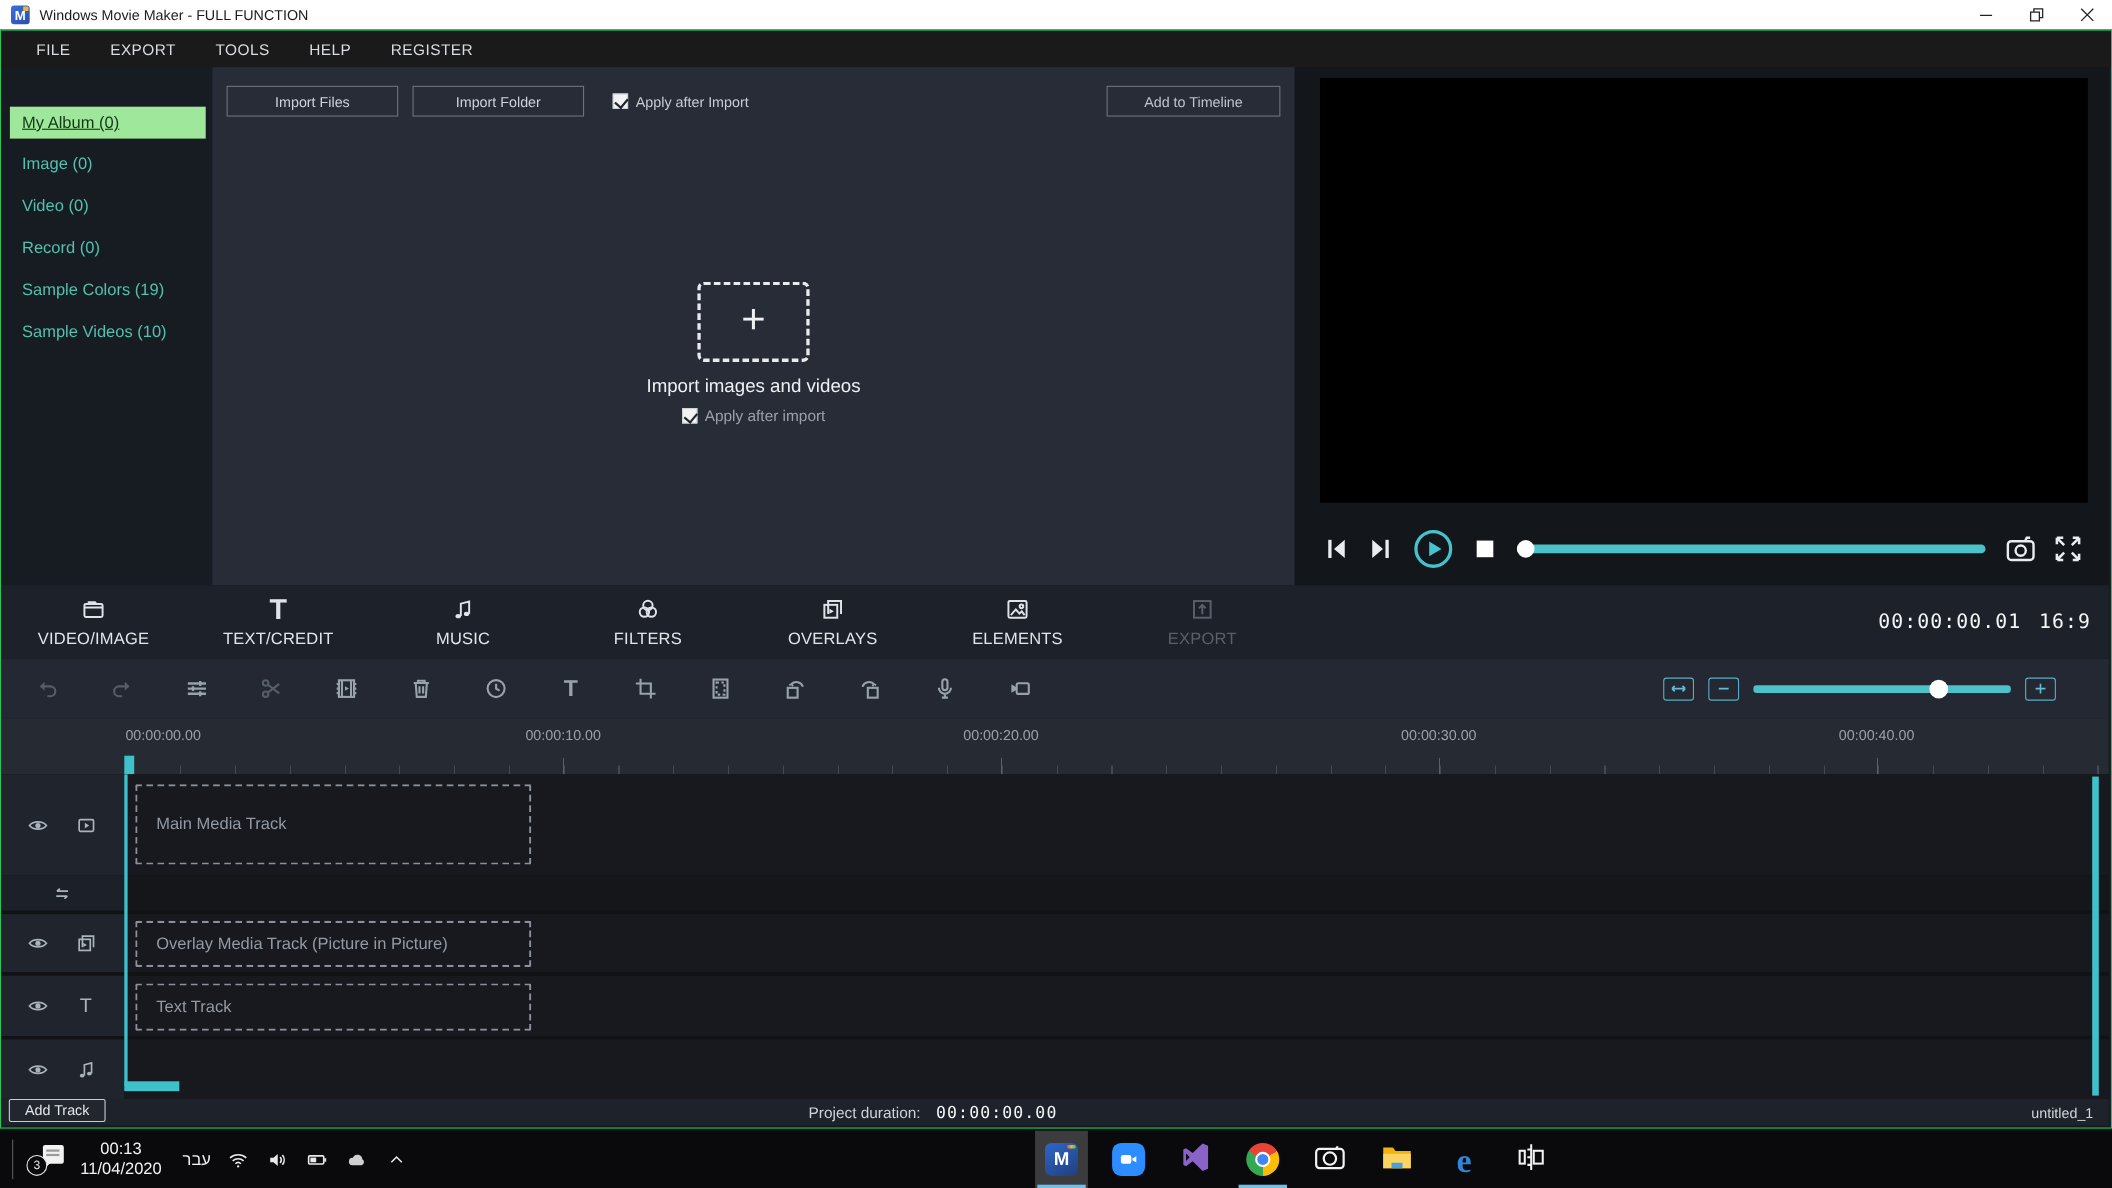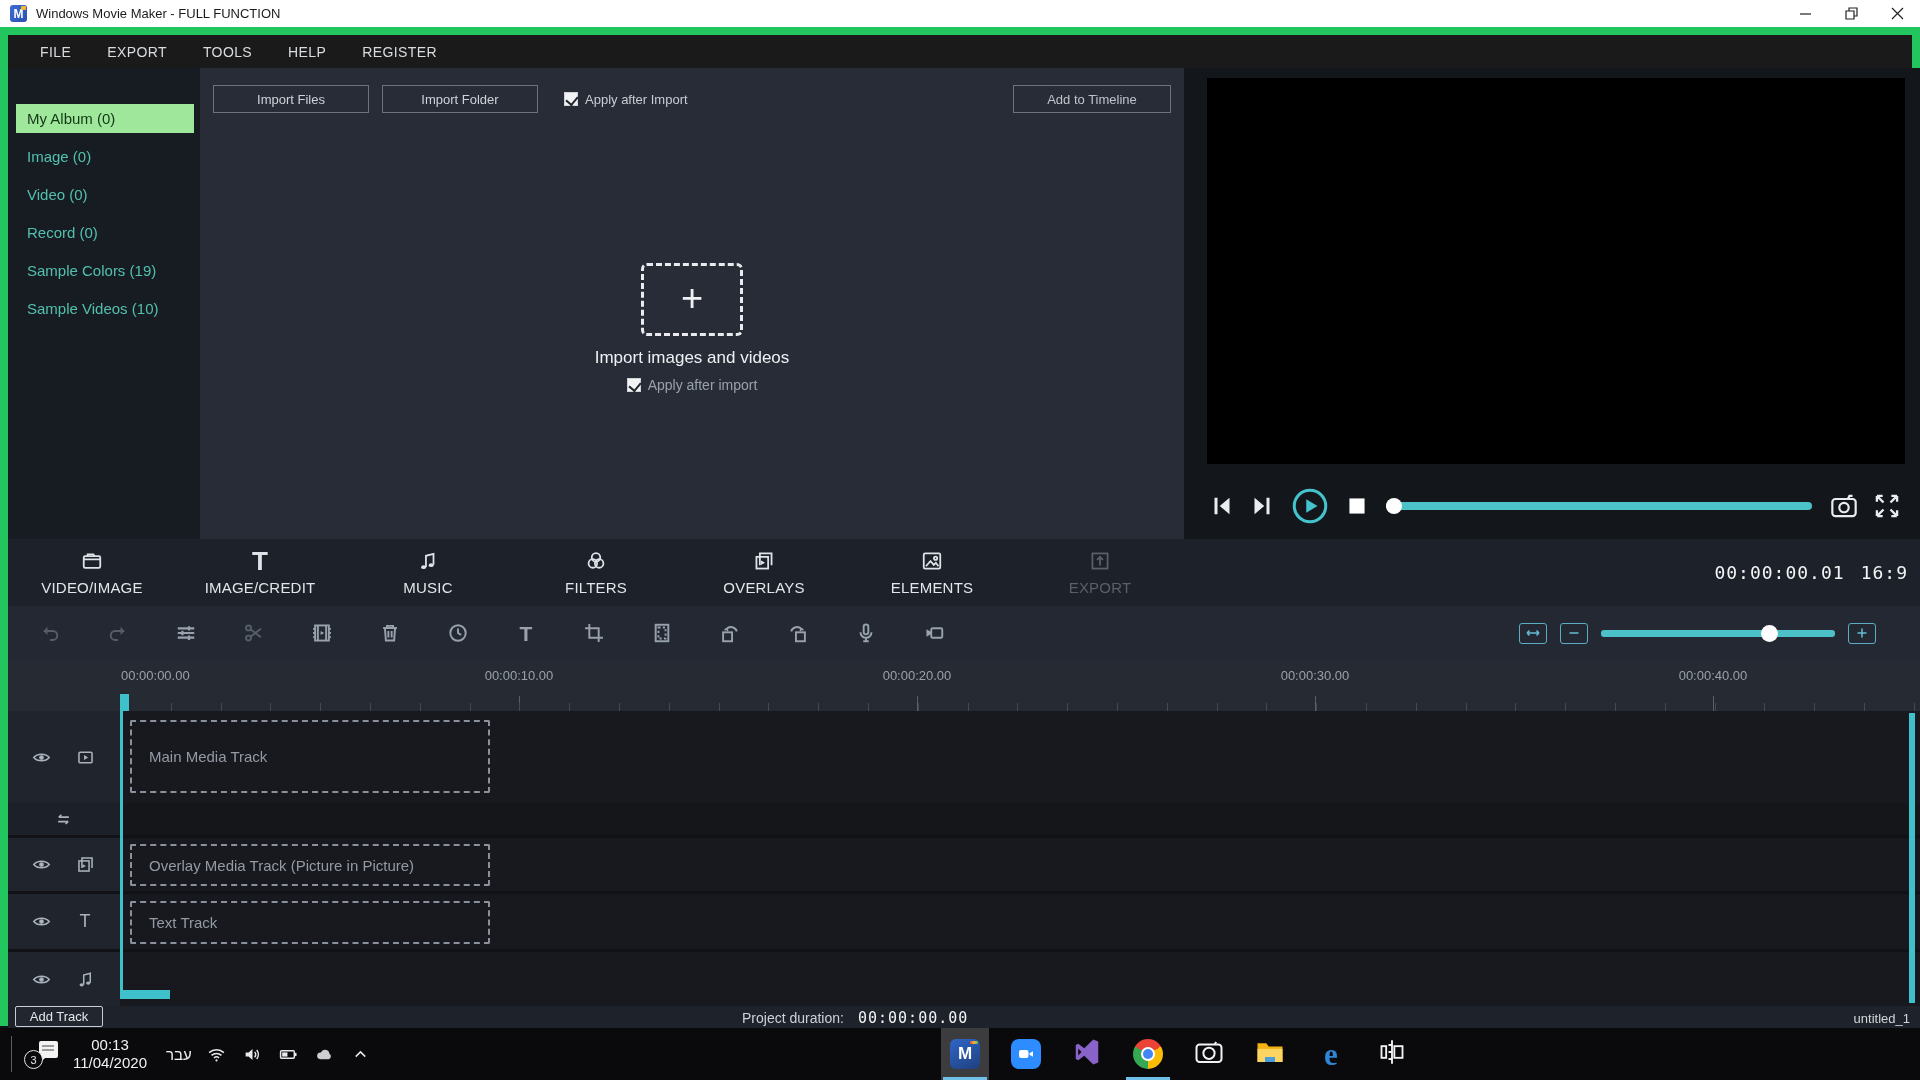--- a/index.html
+++ b/index.html
@@ -15,33 +15,33 @@
     display:flex; align-items:center; justify-content:center; position:relative; }
   .app-logo:before { content:""; position:absolute; right:1px; top:1px; width:5px; height:4px;
     background:#f4b531; border-radius:1px; }
   .title-text { margin-left:9px; font-size:13px; color:#1b1b1b; }
   .win-controls { margin-left:auto; display:flex; height:100%; }
   .win-btn { width:46px; height:100%; display:flex; align-items:center; justify-content:center; color:#222; }
   .win-btn svg { width:13px; height:13px; stroke:#222; stroke-width:1.2; fill:none; }
 
   
   .app-frame { position:absolute; left:0; top:27px; width:1920px; height:999px;
-    border:8px solid #22c55e; background:#171b21; }
+    border:1px solid #22c55e; background:#171b21; }
 
   
   .menubar { position:absolute; left:0; top:0; width:100%; height:33px; background:#1a1a1a;
     display:flex; align-items:center; padding-left:14px; }
   .menu-item { color:#d9dce0; font-size:14px; padding:0 18px; letter-spacing:.4px; cursor:default; }
 
   
   .main-row { position:absolute; left:0; top:33px; width:1916px; height:471px; display:flex; }
   .sidebar { width:192px; height:100%; background:#171c23; padding-top:36px; }
   .side-item { height:29px; margin:0 6px 9px 8px; display:flex; align-items:center; padding-left:11px;
     color:#52c0ad; font-size:15px; }
-  .side-item.selected { background:#9fe89b; color:#133816; }
+  .side-item.selected { background:#9fe89b; color:#133816;text-decoration:underline; }
 
   .library { flex:1; background:#272c37; position:relative; }
   .lib-toolbar { position:absolute; left:0; top:17px; width:100%; height:28px; display:flex; align-items:center; }
   .lib-btn { height:28px; border:1px solid #6d737c; color:#ced3da; font-size:13px; background:transparent;
     display:flex; align-items:center; justify-content:center; }
   .btn-import-files { width:156px; margin-left:13px; }
   .btn-import-folder { width:156px; margin-left:13px; }
   .chk-row { display:flex; align-items:center; margin-left:26px; }
   .checkbox { width:14px; height:14px; background:#f2f3f4; border:1px solid #cfd2d6; position:relative; }
   .checkbox:after { content:""; position:absolute; left:3px; top:1px; width:6px; height:9px;
@@ -305,21 +305,21 @@
         <span class="tab-icon">
             <svg viewBox="0 0 16 16">
               <rect x="2" y="4.5" width="12" height="8.5" rx="1"></rect>
               <path d="M2 6.8h12M4.8 4.5V3.2h4.2l1 1.3"></path>
             </svg>
           </span>
         <span class="tab-label">VIDEO/IMAGE</span>
       </div>
       <div class="tab">
         <span class="tab-icon glyph-T">T</span>
-        <span class="tab-label">IMAGE/CREDIT</span>
+        <span class="tab-label">TEXT/CREDIT</span>
       </div>
       <div class="tab">
         <span class="tab-icon">
             <svg viewBox="0 0 16 16">
               <path d="M6.5 12.3V4.2l5.5-1.4v8"></path>
               <ellipse cx="4.8" cy="12.5" rx="1.8" ry="1.4" fill="currentColor" stroke="none"></ellipse>
               <ellipse cx="10.3" cy="11" rx="1.8" ry="1.4" fill="currentColor" stroke="none"></ellipse>
             </svg>
           </span>
         <span class="tab-label">MUSIC</span>

